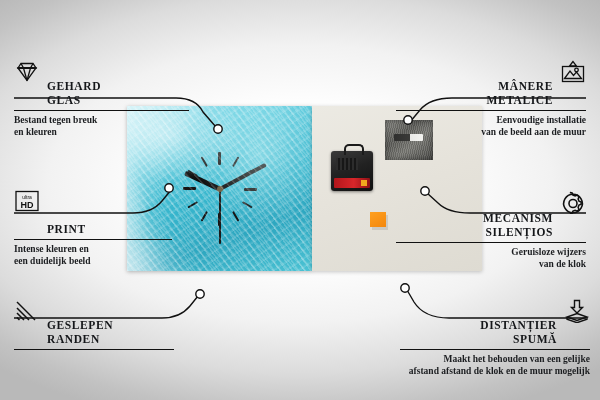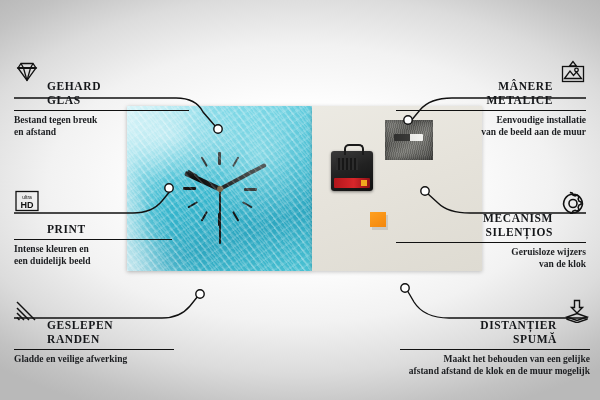--- a/index.html
+++ b/index.html
@@ -196,21 +196,21 @@
           </svg>
       </span>
       <span class="ttl">
         <span>GEHARD</span><br>
         <span>GLAS</span>
       </span>
     </div>
     <div class="rule"></div>
     <div class="desc">
       <span>Bestand tegen breuk</span><br>
-      <span>en afstand</span>
+      <span>en kleuren</span>
     </div>
   </div>
 
   <div class="callout c-print">
     <div class="head">
       <span class="ico">
         <svg width="26" height="22" viewBox="0 0 26 22">
           <rect x="2" y="1.5" width="22" height="19" fill="none" stroke="#111" stroke-width="1.3"></rect>
           <text x="13" y="9" font-family="Liberation Sans, sans-serif" font-size="5" text-anchor="middle" fill="#111">ultra</text>
           <text x="13" y="18" font-family="Liberation Sans, sans-serif" font-size="9" font-weight="bold" text-anchor="middle" fill="#111">HD</text>
@@ -239,23 +239,20 @@
               <path d="M2 17.5 L4.5 20"></path>
         </g>
           </svg>
       </span>
       <span class="ttl">
         <span>GESLEPEN</span><br>
         <span>RANDEN</span>
       </span>
     </div>
     <div class="rule"></div>
-    <div class="desc">
-      <span>Gladde en veilige afwerking</span>
-    </div>
   </div>
 
   <div class="callout right c-handles">
     <div class="head">
       <span class="ttl">
         <span>MÂNERE</span><br>
         <span>METALICE</span>
       </span>
       <span class="ico">
         <svg width="26" height="24" viewBox="0 0 26 24">

